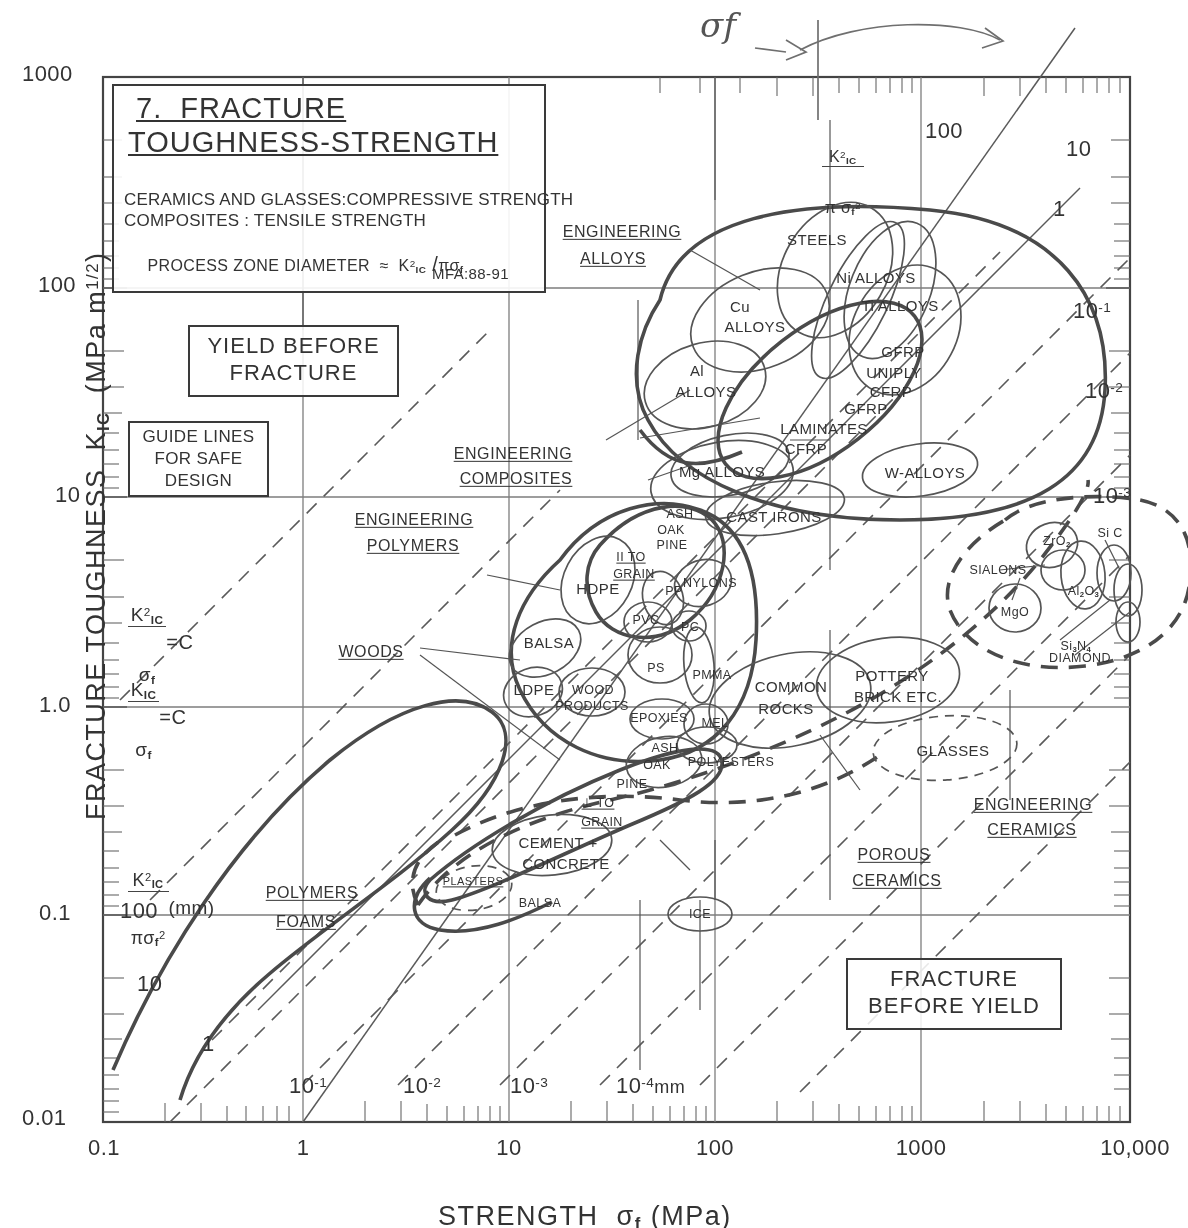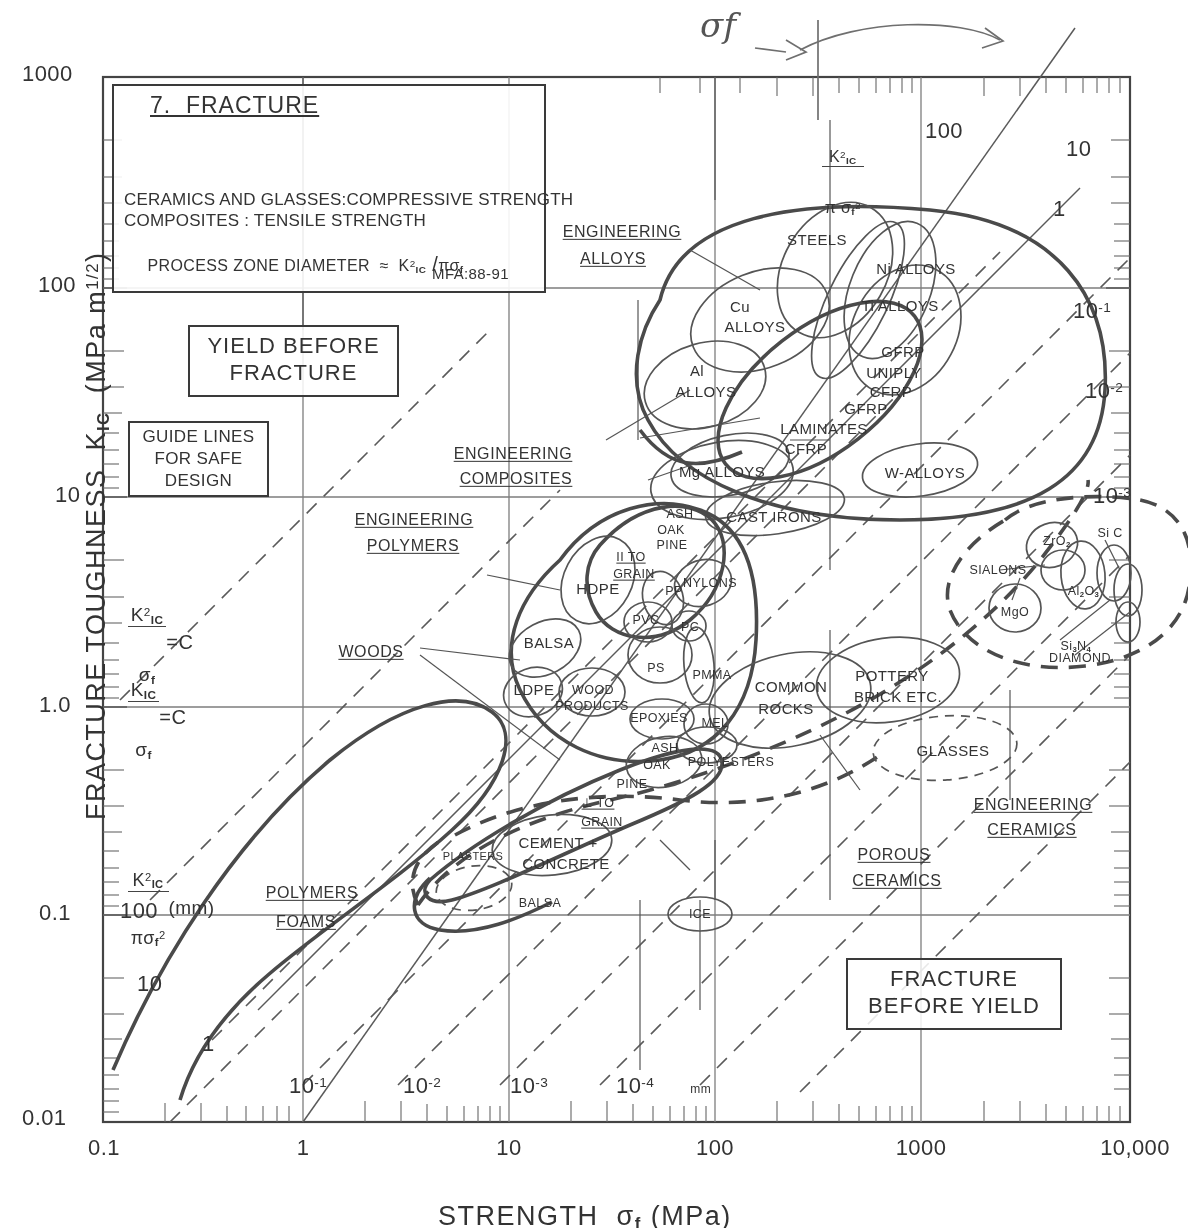--- a/index.html
+++ b/index.html
@@ -18,21 +18,21 @@
   .matXS{font-size:11px;}
   .grp{font-size:16px;letter-spacing:.6px;}
   .box{position:absolute;border:2px solid #3a3a3a;background:rgba(255,255,255,.86);}
   .boxtxt{font-size:22px;letter-spacing:1px;text-align:center;color:#333;}
   .frac{display:inline-block;text-align:center;vertical-align:middle;font-size:17px;}
   .frac .num{display:block;border-bottom:1.4px solid #444;padding:0 3px;}
   .frac .den{display:block;padding:0 3px;}
   sub{font-size:.62em;vertical-align:-.22em;font-weight:bold;}
   sup{font-size:.62em;vertical-align:.42em;}
   .ttlbox{position:absolute;border:2px solid #3a3a3a;background:rgba(255,255,255,.9);}
-  .t1{font-size:23px;letter-spacing:1px;margin-left:14px;}
+  .t1{font-size:29px;letter-spacing:1px;}
   .t2{font-size:17px;letter-spacing:.2px;}
   .t3{font-size:16px;}
   .hand{font-family:"DejaVu Serif", serif;font-style:italic;color:#555;}
 </style>
 </head>
 <body>
 
 <div id="root">
 
 <svg width="1188" height="1228" viewBox="0 0 1188 1228">
@@ -356,20 +356,21 @@
     <line x1="1075" y1="655" x2="1130" y2="612"></line>
     <line x1="1012" y1="600" x2="1020" y2="578"></line>
     <line x1="860" y1="790" x2="820" y2="735"></line>
     <line x1="690" y1="870" x2="660" y2="840"></line>
   </g>
 
 </svg>
 
 <div class="ttlbox" style="left:112px;top:84px;width:430px;height:205px;">
   <div class="lbl t1 u" style="left:22px;top:8px;">7.  FRACTURE</div>
+  <div class="lbl t1 u" style="left:14px;top:42px;">TOUGHNESS-STRENGTH</div>
   <div class="lbl t2" style="left:10px;top:105px;">CERAMICS AND GLASSES:COMPRESSIVE STRENGTH</div>
   <div class="lbl t2" style="left:10px;top:126px;text-align:center;">COMPOSITES : TENSILE STRENGTH</div>
   <div class="lbl t3" style="left:14px;top:152px;">
     <span>PROCESS ZONE DIAMETER  ≈  </span><span style="display:inline-block;vertical-align:middle;">K<sup>2</sup><sub>IC</sub></span><span style="font-size:20px;"> /</span><span style="display:inline-block;vertical-align:middle;">πσ<sub>f</sub></span>
   </div>
   <div class="lbl" style="left:318px;top:180px;font-size:15px;">MFA:88-91</div>
 </div>
 
 <div class="box" style="left:188px;top:325px;width:207px;height:68px;">
   <div class="lbl boxtxt" style="left:0;top:8px;width:207px;">YIELD BEFORE</div>
@@ -456,21 +457,21 @@
 <div class="lbl ticknum" style="left:276px;top:1053px;">
   <span>10</span><sup>-1</sup>
 </div>
 <div class="lbl ticknum" style="left:390px;top:1053px;">
   <span>10</span><sup>-2</sup>
 </div>
 <div class="lbl ticknum" style="left:497px;top:1053px;">
   <span>10</span><sup>-3</sup>
 </div>
 <div class="lbl ticknum" style="left:603px;top:1053px;">
-  <span>10</span><sup>-4</sup><span style="font-size:12px;margin-left:36px;">mm</span>
+  <span>10</span><sup>-4</sup><span style="font-size:18px;">mm</span>
 </div>
 
 <div class="lbl grp u ctr" style="left:622px;top:232px;">ENGINEERING</div>
 <div class="lbl grp u ctr" style="left:613px;top:259px;">ALLOYS</div>
 
 <div class="lbl grp u ctr" style="left:513px;top:454px;">ENGINEERING</div>
 <div class="lbl grp u ctr" style="left:516px;top:479px;">COMPOSITES</div>
 
 <div class="lbl grp u ctr" style="left:414px;top:520px;">ENGINEERING</div>
 <div class="lbl grp u ctr" style="left:413px;top:546px;">POLYMERS</div>
@@ -480,21 +481,21 @@
 <div class="lbl grp u ctr" style="left:1033px;top:805px;">ENGINEERING</div>
 <div class="lbl grp u ctr" style="left:1032px;top:830px;">CERAMICS</div>
 
 <div class="lbl grp u ctr" style="left:894px;top:855px;">POROUS</div>
 <div class="lbl grp u ctr" style="left:897px;top:881px;">CERAMICS</div>
 
 <div class="lbl grp u ctr" style="left:312px;top:893px;">POLYMERS</div>
 <div class="lbl grp u ctr" style="left:306px;top:922px;">FOAMS</div>
 
 <div class="lbl mat ctr" style="left:817px;top:240px;">STEELS</div>
-<div class="lbl mat ctr" style="left:876px;top:269px;margin-left:40px;">Ni ALLOYS</div>
+<div class="lbl mat ctr" style="left:876px;top:278px;">Ni ALLOYS</div>
 <div class="lbl mat ctr" style="left:900px;top:306px;">Ti ALLOYS</div>
 <div class="lbl mat ctr" style="left:740px;top:307px;">Cu</div>
 <div class="lbl mat ctr" style="left:755px;top:327px;">ALLOYS</div>
 <div class="lbl mat ctr" style="left:697px;top:371px;">Al</div>
 <div class="lbl mat ctr" style="left:706px;top:392px;">ALLOYS</div>
 <div class="lbl mat ctr" style="left:722px;top:472px;">Mg ALLOYS</div>
 <div class="lbl mat ctr" style="left:925px;top:473px;">W-ALLOYS</div>
 <div class="lbl mat ctr" style="left:774px;top:517px;">CAST IRONS</div>
 <div class="lbl mat ctr" style="left:903px;top:352px;">GFRP</div>
 <div class="lbl mat ctr" style="left:894px;top:373px;">UNIPLY</div>
@@ -526,21 +527,21 @@
 <div class="lbl matS ctr" style="left:592px;top:706px;">PRODUCTS</div>
 
 <div class="lbl matS ctr" style="left:665px;top:748px;">ASH</div>
 <div class="lbl matS ctr" style="left:657px;top:765px;">OAK</div>
 <div class="lbl matS ctr" style="left:632px;top:784px;">PINE</div>
 <div class="lbl matS u ctr" style="left:598px;top:803px;">⊥ TO</div>
 <div class="lbl matS u ctr" style="left:602px;top:822px;">GRAIN</div>
 
 <div class="lbl mat ctr" style="left:558px;top:843px;">CEMENT +</div>
 <div class="lbl mat ctr" style="left:566px;top:864px;">CONCRETE</div>
-<div class="lbl matXS ctr" style="left:473px;top:857px;">PLASTERS</div>
+<div class="lbl matXS ctr" style="left:473px;top:882px;text-decoration:underline;">PLASTERS</div>
 <div class="lbl matS ctr" style="left:700px;top:914px;">ICE</div>
 
 <div class="lbl mat ctr" style="left:791px;top:687px;">COMMON</div>
 <div class="lbl mat ctr" style="left:786px;top:709px;">ROCKS</div>
 <div class="lbl mat ctr" style="left:892px;top:676px;">POTTERY</div>
 <div class="lbl mat ctr" style="left:898px;top:697px;">BRICK ETC.</div>
 <div class="lbl mat ctr" style="left:953px;top:751px;">GLASSES</div>
 
 <div class="lbl matS ctr" style="left:998px;top:570px;">SIALONS</div>
 <div class="lbl matS ctr" style="left:1053px;top:535px;">

